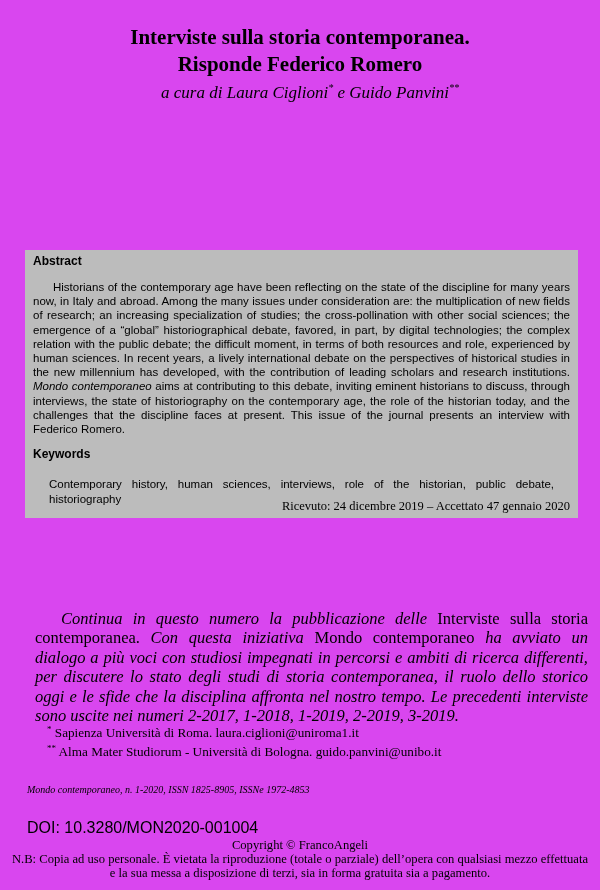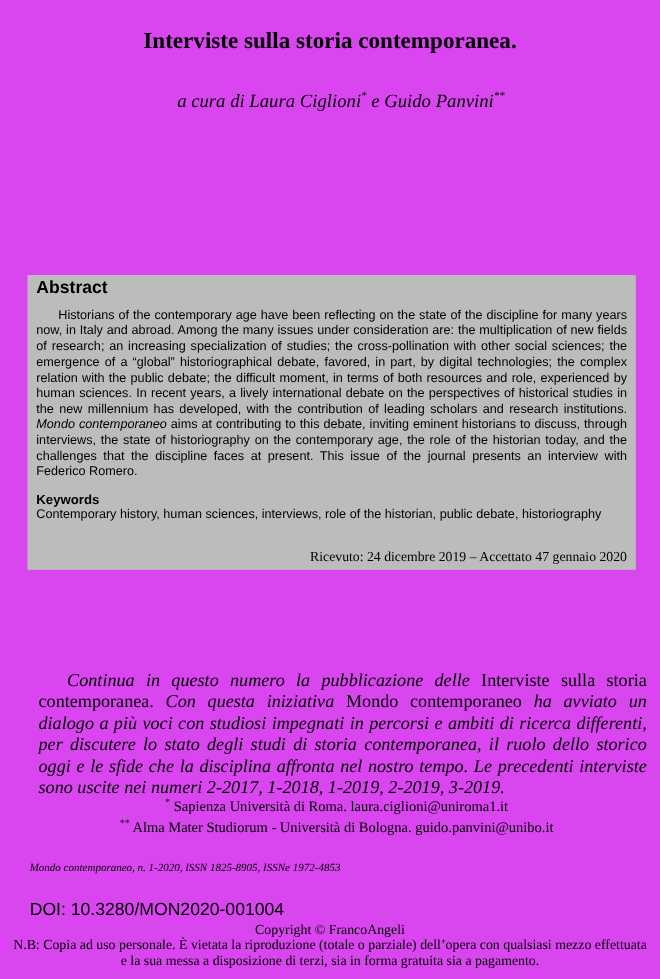--- a/index.html
+++ b/index.html
@@ -39,31 +39,31 @@
   .abstract-box {
     position: absolute;
     top: 250px; left: 25px;
     width: 553px; height: 268px;
     box-sizing: border-box;
     padding: 4px 8px 6px 8px;
     font-family: "Liberation Sans", sans-serif;
     font-size: 11.5px;
     line-height: 14.2px;
   }
-  .ab-label   { font-weight: bold; font-size: 16px; line-height: 15px; }
+  .ab-label   { font-weight: bold; font-size: 12px; line-height: 15px; }
   .ab-subtitle{ font-style: italic; font-size: 12px; line-height: 15px; }
   .ab-body {
     margin: 11px 0 0 0;
     text-align: justify;
     text-indent: 20px;
     hyphens: auto;
     -webkit-hyphens: auto;
   }
   .kw-label { font-weight: bold; font-size: 12px; margin-top: 11px; }
-  .kw-body  { margin: 0; text-align: justify; hyphens: auto; -webkit-hyphens: auto; }
+  .kw-body  { margin: 16px; text-align: justify; hyphens: auto; -webkit-hyphens: auto; }
   .received {
     position: absolute;
     right: 8px; bottom: 5px;
     font-family: "Liberation Serif", serif;
     font-size: 12.5px;
     font-style: normal;
   }
 
   .seg-italic  { font-style: italic; }
   .seg-roman   { font-style: normal; }
@@ -85,21 +85,21 @@
   }
 
   
   .footnotes {
     position: absolute;
     top: 722px; left: 25px;
     width: 540px;
     font-size: 13.2px;
     line-height: 15.5px;
   }
-  .footnote { padding-left: 22px; text-align: center; }
+  .footnote { padding-left: 22px; }
   .footnote sup { font-size: 9px; }
 
   
   .journal-line {
     position: absolute;
     top: 784px; left: 27px;
     font-style: italic;
     font-size: 10px;
   }
   .doi-line {
@@ -117,21 +117,21 @@
     font-size: 12.6px;
     line-height: 13.8px;
   }
   .copyright .c1 { display: block; }
 </style>
 </head>
 <body>
 
 <div class="page" style="background: #d946ef;">
 
-  <h1 class="title"><span>Interviste sulla storia contemporanea.</span><br></h1>
+  <h1 class="title"><span>Interviste sulla storia contemporanea.</span><br><span>Risponde Federico Romero</span></h1>
 
   <div class="byline"><span>a cura di Laura Ciglioni</span><sup>*</sup><span> e Guido Panvini</span><sup>**</sup></div>
 
   <div class="abstract-box" style="background: rgb(188, 188, 188);">
     <div class="ab-label">Abstract</div>
     <p class="ab-body" lang="en"><span class="seg-regular">Historians of the contemporary age have been reflecting on the state of the discipline for many years now, in Italy and abroad. Among the many issues under consideration are: the multiplication of new fields of research; an increasing specialization of studies; the cross-pollination with other social sciences; the emergence of a “global” historiographical debate, favored, in part, by digital technologies; the complex relation with the public debate; the difficult moment, in terms of both resources and role, experienced by human sciences. In recent years, a lively international debate on the perspectives of historical studies in the new millennium has developed, with the contribution of leading scholars and research institutions. </span><span class="seg-italic">Mondo contemporaneo</span><span class="seg-regular"> aims at contributing to this debate, inviting eminent historians to discuss, through interviews, the state of historiography on the contemporary age, the role of the historian today, and the challenges that the discipline faces at present. This issue of the journal presents an interview with Federico Romero.</span></p>
     <div class="kw-label">Keywords</div>
     <p class="kw-body" lang="en">Contemporary history, human sciences, interviews, role of the historian, public debate, historiography</p>
     <div class="received">Ricevuto: 24 dicembre 2019 – Accettato 47 gennaio 2020</div>
   </div>

